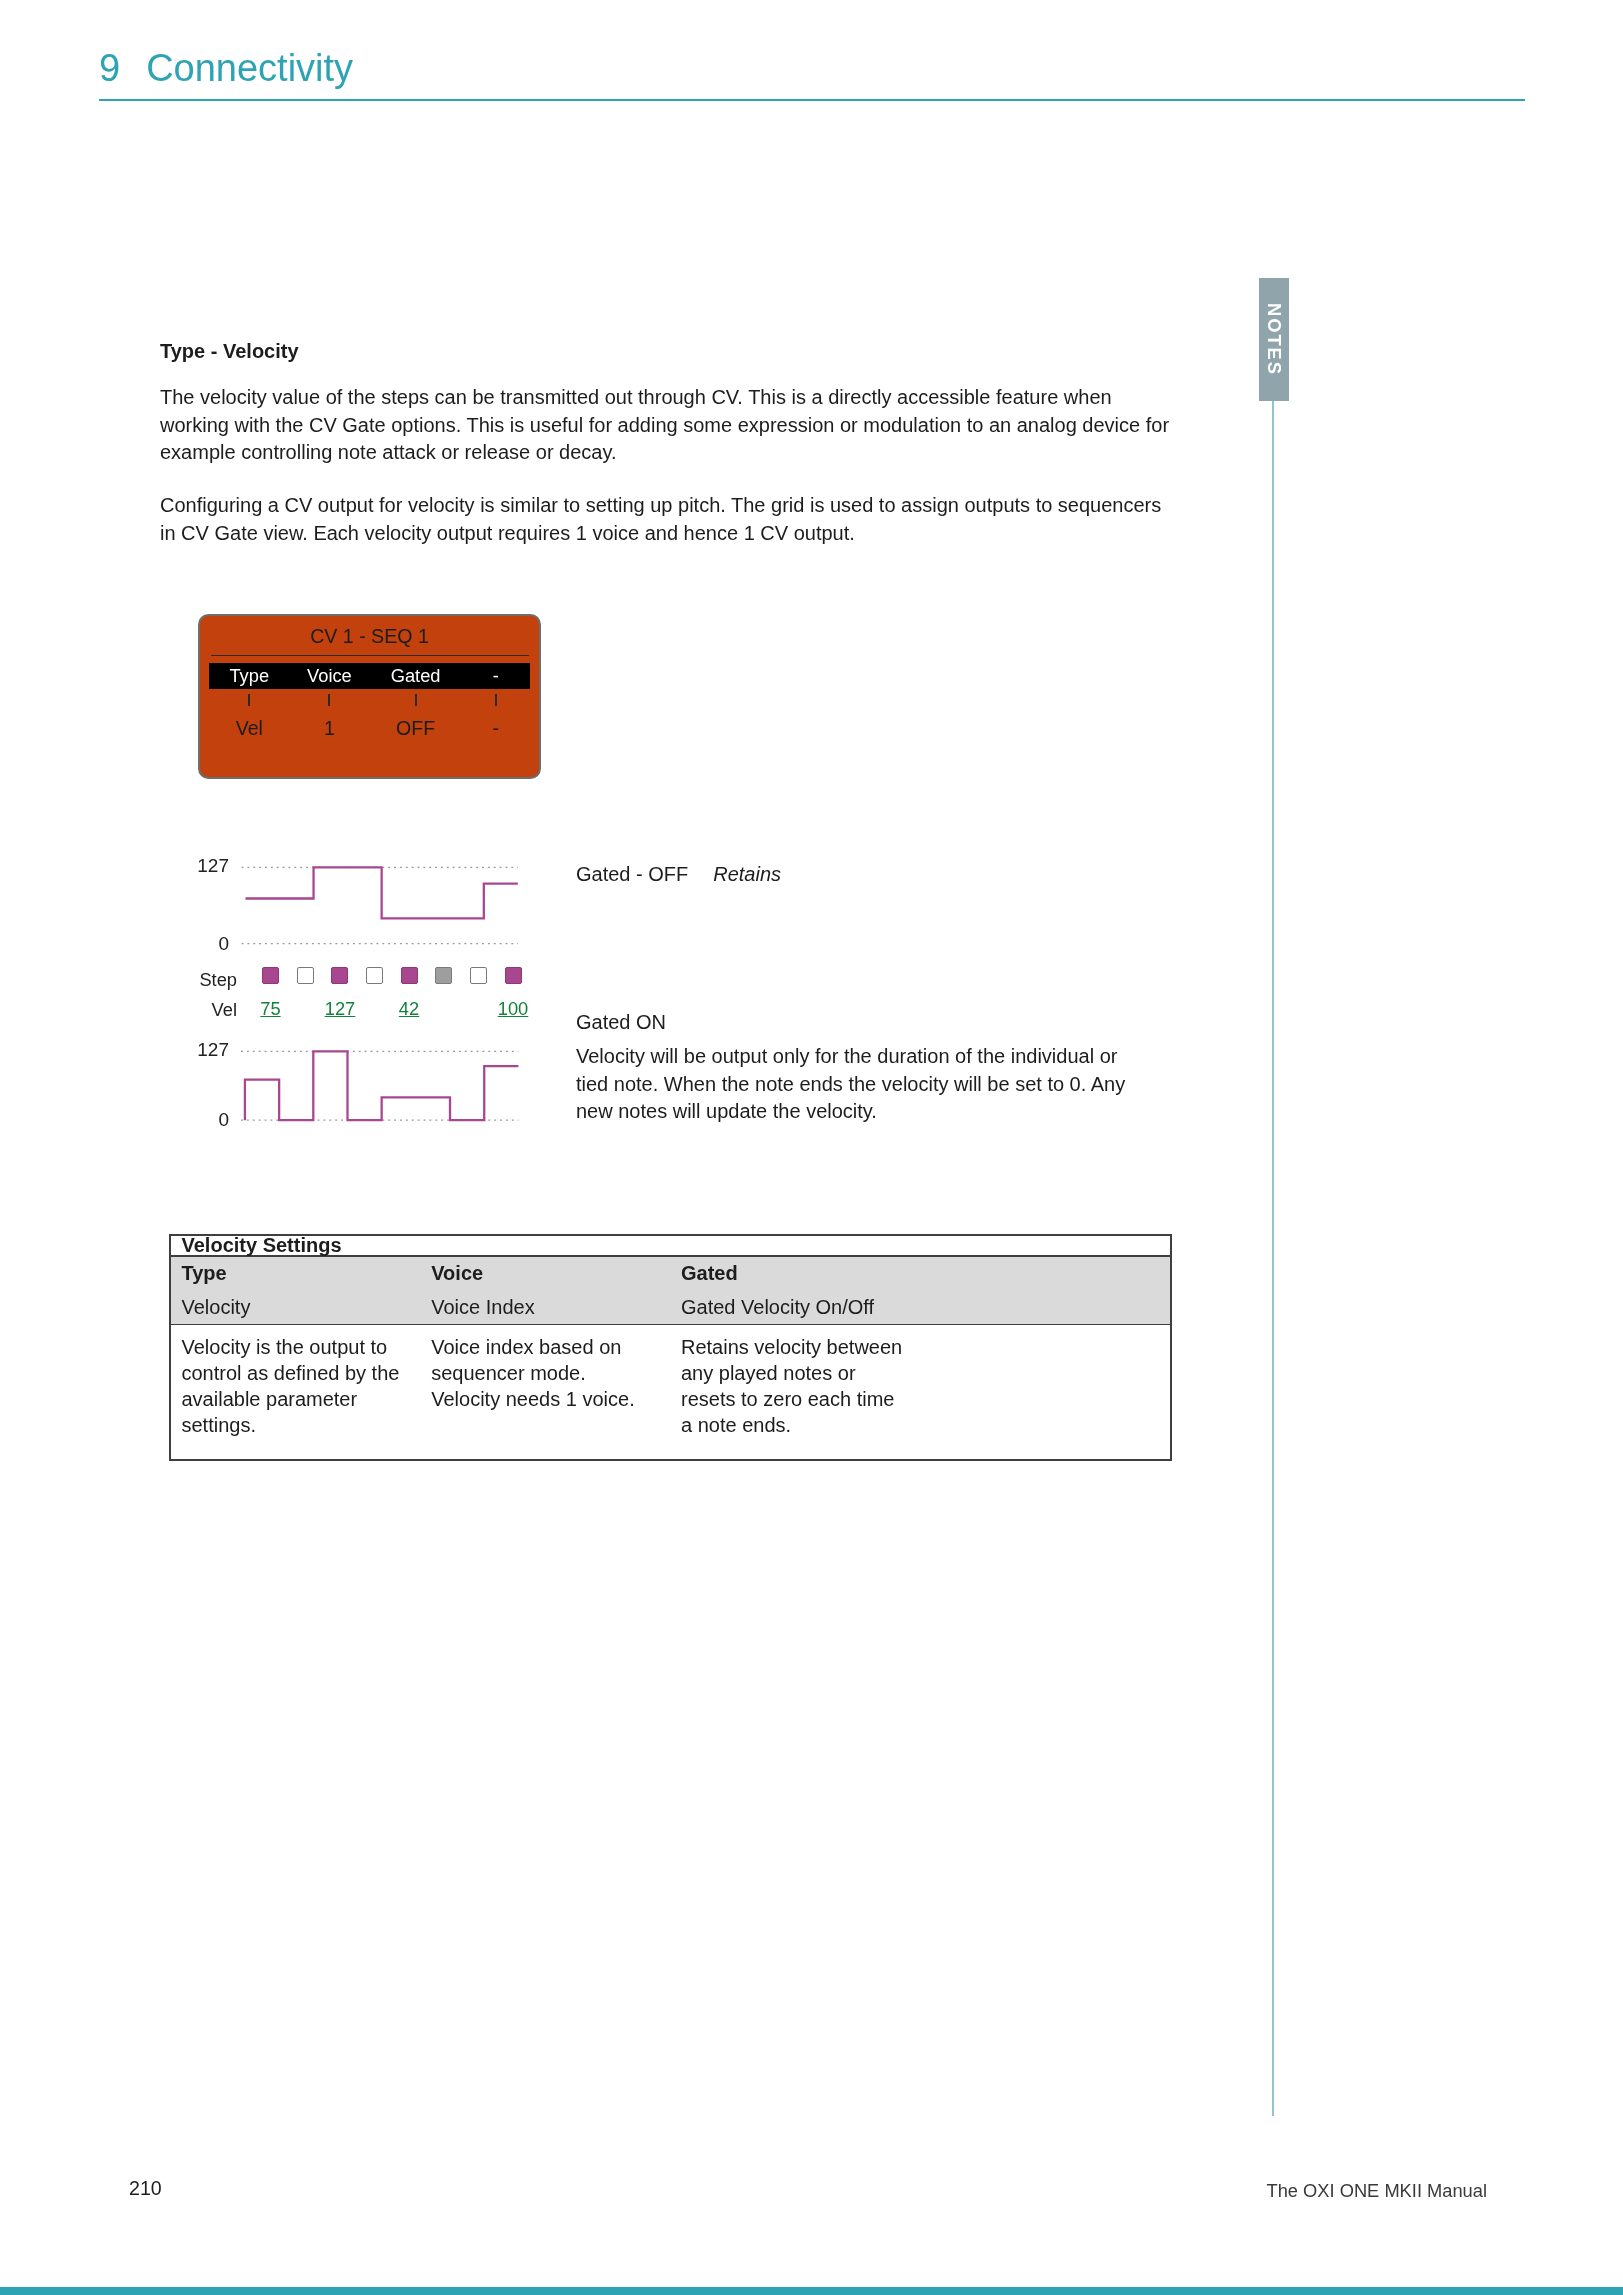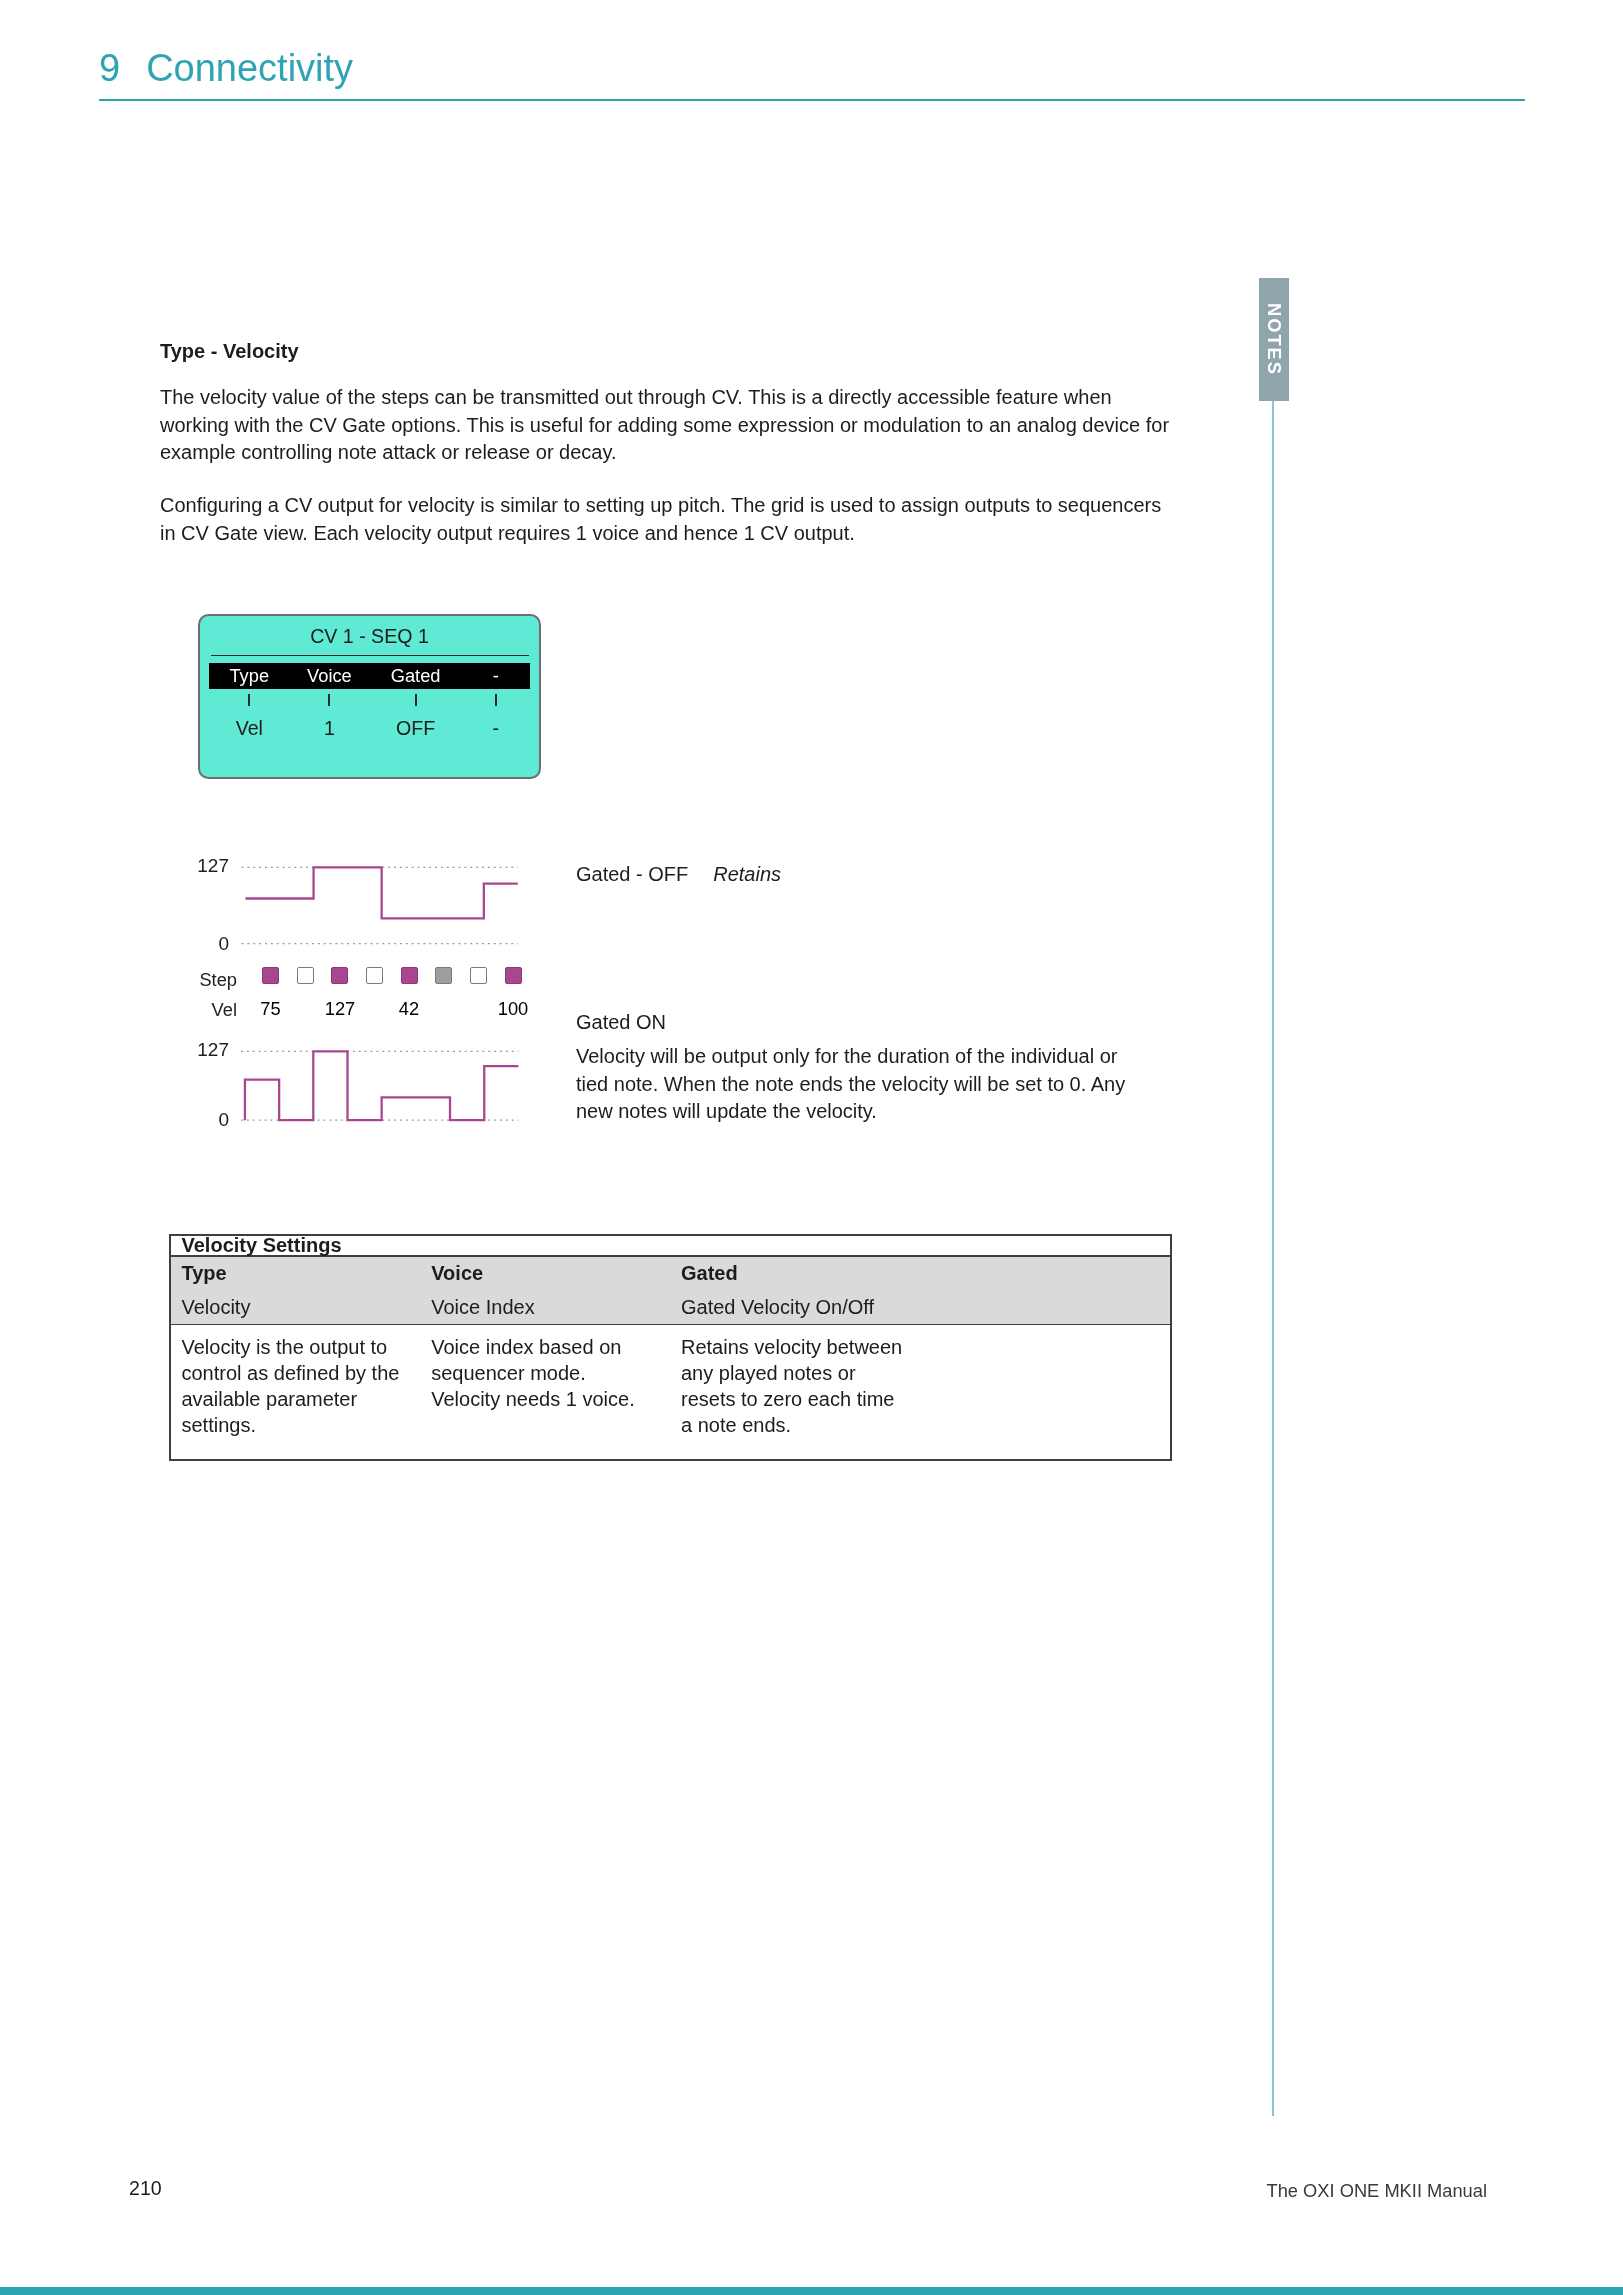--- a/index.html
+++ b/index.html
@@ -30,21 +30,21 @@
   }
   .notes-line{ left:1272px; top:401px; width:2px; height:1715px; background:var(--line); }
 
   
   .sec-heading{ left:160px; top:340px; font-size:20px; font-weight:bold; }
   .body-text{ font-size:20px; line-height:27.5px; color:#1d1d1d; }
   .para1{ left:160px; top:384px; width:1011px; }
   .para2{ left:160px; top:492px; width:1011px; }
 
   
-  .cv-box{ left:198px; top:614px; width:343px; height:165px; border:2px solid #6e6e6e; border-radius:10.5px; background:#5eead4; }
+  .cv-box{ left:198px; top:614px; width:343px; height:165px; border:2px solid #6e6e6e; border-radius:10.5px; background:#c2410c; }
   .cv-title{ position:absolute; left:0; right:0; top:9.2px; text-align:center; font-size:19.6px; }
   .cv-rule{ position:absolute; left:10.5px; right:10.5px; top:39px; height:1.3px; background:#2a2a2a; }
   .cv-grid{ position:absolute; left:9.2px; right:9.2px; display:grid; grid-template-columns:1fr 1fr 1.15fr 0.85fr; align-items:center; }
   .cv-header-row{ top:47px; height:26px; background:#000; color:#fff; font-size:18.3px; }
   .cv-tick-row{ top:77px; height:14.4px; }
   .cv-value-row{ top:101px; font-size:19.6px; }
   .cv-cell{ text-align:center; }
   .tick{ width:2px; height:11.8px; background:#2a2a2a; margin:0 auto; display:block; }
   .cv-caption{ left:576px; top:644px; width:589px; }
 
@@ -53,21 +53,21 @@
   .wave-svg{ overflow:visible; }
   .dotted{ stroke:#9a9a9a; stroke-width:2; stroke-dasharray:3 6; fill:none; }
   .wave{ stroke:var(--magenta); stroke-width:3.5; fill:none; }
 
   .row-label{ font-size:18.3px; color:#222; width:73px; text-align:right; }
   .steps-row{ left:262px; top:967px; display:flex; gap:17.7px; }
   .step-sq{ width:17px; height:17px; border:1.3px solid #7a7a7a; border-radius:2px; background:#fff; }
   .step-sq.note{ background:var(--magenta); border-color:#8a3a77; }
   .step-sq.tied{ background:#9e9e9e; border-color:#7a7a7a; }
   .vel-markers{ left:262px; top:998px; width:281px; height:22px; }
-  .vel-num{ position:absolute; transform:translateX(-50%); font-size:18.3px; color:#000000; top:0; }
+  .vel-num{ position:absolute; transform:translateX(-50%); font-size:18.3px; color:#15803d; top:0;text-decoration:underline; }
 
   
   .gated-title{ font-size:20px; }
   .default-label{ font-style:italic; margin-left:25px; }
   .gated-off-title{ left:576px; top:863px; }
   .gated-off-body{ left:576px; top:898px; width:592px; }
   .gated-on-title{ left:576px; top:1011px; }
   .gated-on-body{ left:576px; top:1043px; width:563px; }
 
   

